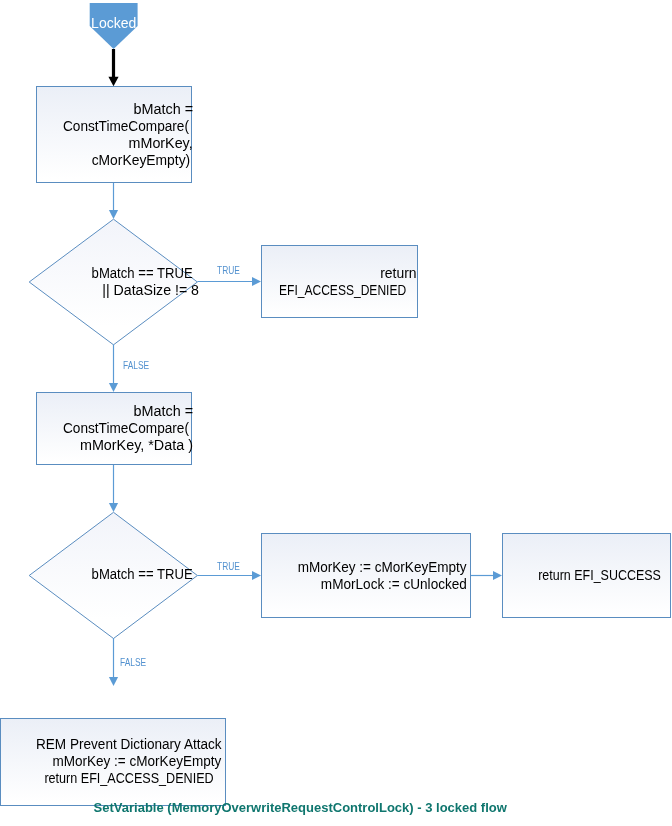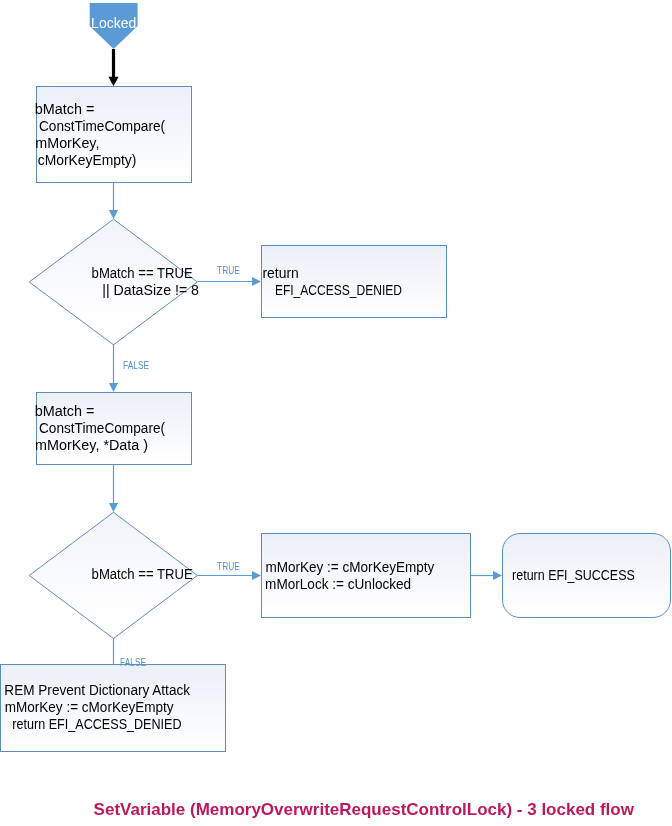--- a/index.html
+++ b/index.html
@@ -1,25 +1,25 @@
 <!DOCTYPE html>
 <html><head>
 <meta charset="utf-8">
 <style>
   html,body{margin:0;padding:0;}
   body{width:672px;height:826px;background:#ffffff;font-family:"Liberation Sans",sans-serif;overflow:hidden;}
   #stage{position:relative;width:672px;height:826px;background:#ffffff;}
   .shape{position:absolute;box-sizing:border-box;}
   .box{border:1px solid #5A8DC0;
        background:linear-gradient(to bottom,#EBEFF7 0%,#FFFFFF 97%);}
-  .boxtext{position:absolute;left:0;right:0;top:50%;transform:translateY(-50%);text-align:left;}
+  .boxtext{position:absolute;left:0;right:0;top:50%;transform:translateY(-50%);text-align:right;}
   .dtext{position:absolute;text-align:right;transform:translateY(-50%);}
   .tl{font-size:14px;line-height:17.2px;color:#000000;white-space:pre;}
   .elabel{position:absolute;font-size:10px;color:#5291CF;white-space:nowrap;transform:scaleX(0.84);transform-origin:left top;}
-  .caption{position:absolute;font-size:17px;font-weight:bold;color:#be185d;white-space:nowrap;}
+  .caption{position:absolute;font-size:13px;font-weight:bold;color:#0f766e;white-space:nowrap;}
   svg.lyr{position:absolute;left:0;top:0;width:672px;height:826px;pointer-events:none;overflow:visible;}
   .startlabel{position:absolute;text-align:center;font-size:14px;color:#FFFFFF;white-space:nowrap;}
 </style>
 </head>
 <body>
 
 <div id="stage">
 
   <svg class="lyr">
     <defs>
@@ -56,21 +56,21 @@
 
   <div class="shape box" style="left:36px;top:86px;width:156px;height:97px;">
     <div class="boxtext">
         <div class="tl" style="transform:scaleX(1.029);">bMatch =</div>
         <div class="tl" style="transform:scaleX(0.974);">ConstTimeCompare(</div>
         <div class="tl" style="transform:scaleX(1.022);">mMorKey,</div>
         <div class="tl" style="transform:scaleX(0.99);">cMorKeyEmpty)</div>
     </div>
   </div>
 
-  <div class="shape box" style="left:261px;top:245px;width:186px;height:73px;">
+  <div class="shape box" style="left:261px;top:245px;width:157px;height:73px;">
     <div class="boxtext">
         <div class="tl" style="transform:scaleX(0.995);">return</div>
         <div class="tl" style="transform:scaleX(0.86);">EFI_ACCESS_DENIED</div>
     </div>
   </div>
 
   <div class="shape box" style="left:36px;top:392px;width:156px;height:73px;">
     <div class="boxtext">
         <div class="tl" style="transform:scaleX(1.029);">bMatch =</div>
         <div class="tl" style="transform:scaleX(0.974);">ConstTimeCompare(</div>
@@ -78,27 +78,27 @@
     </div>
   </div>
 
   <div class="shape box" style="left:261px;top:533px;width:210px;height:85px;">
     <div class="boxtext">
         <div class="tl" style="transform:scaleX(0.967);">mMorKey := cMorKeyEmpty</div>
         <div class="tl" style="transform:scaleX(0.97);">mMorLock := cUnlocked</div>
     </div>
   </div>
 
-  <div class="shape box" style="left:502px;top:533px;width:169px;height:85px;border-radius:18px;">
+  <div class="shape box" style="left:502px;top:533px;width:169px;height:85px;">
     <div class="boxtext">
         <div class="tl" style="transform:scaleX(0.891);">return EFI_SUCCESS</div>
     </div>
   </div>
 
-  <div class="shape box" style="left:0px;top:664px;width:226px;height:88px;">
+  <div class="shape box" style="left:0px;top:718px;width:226px;height:88px;">
     <div class="boxtext">
         <div class="tl" style="transform:scaleX(0.97);">REM Prevent Dictionary Attack</div>
         <div class="tl" style="transform:scaleX(0.967);">mMorKey := cMorKeyEmpty</div>
         <div class="tl" style="transform:scaleX(0.899);">return EFI_ACCESS_DENIED</div>
     </div>
   </div>
 
   <div class="dtext" style="left:30.0px;top:281.8px;width:168px;">
       <div class="tl" style="transform:scaleX(0.937);">bMatch == TRUE</div>
         <div class="tl" style="transform:scaleX(1.012);">|| DataSize != 8</div>

